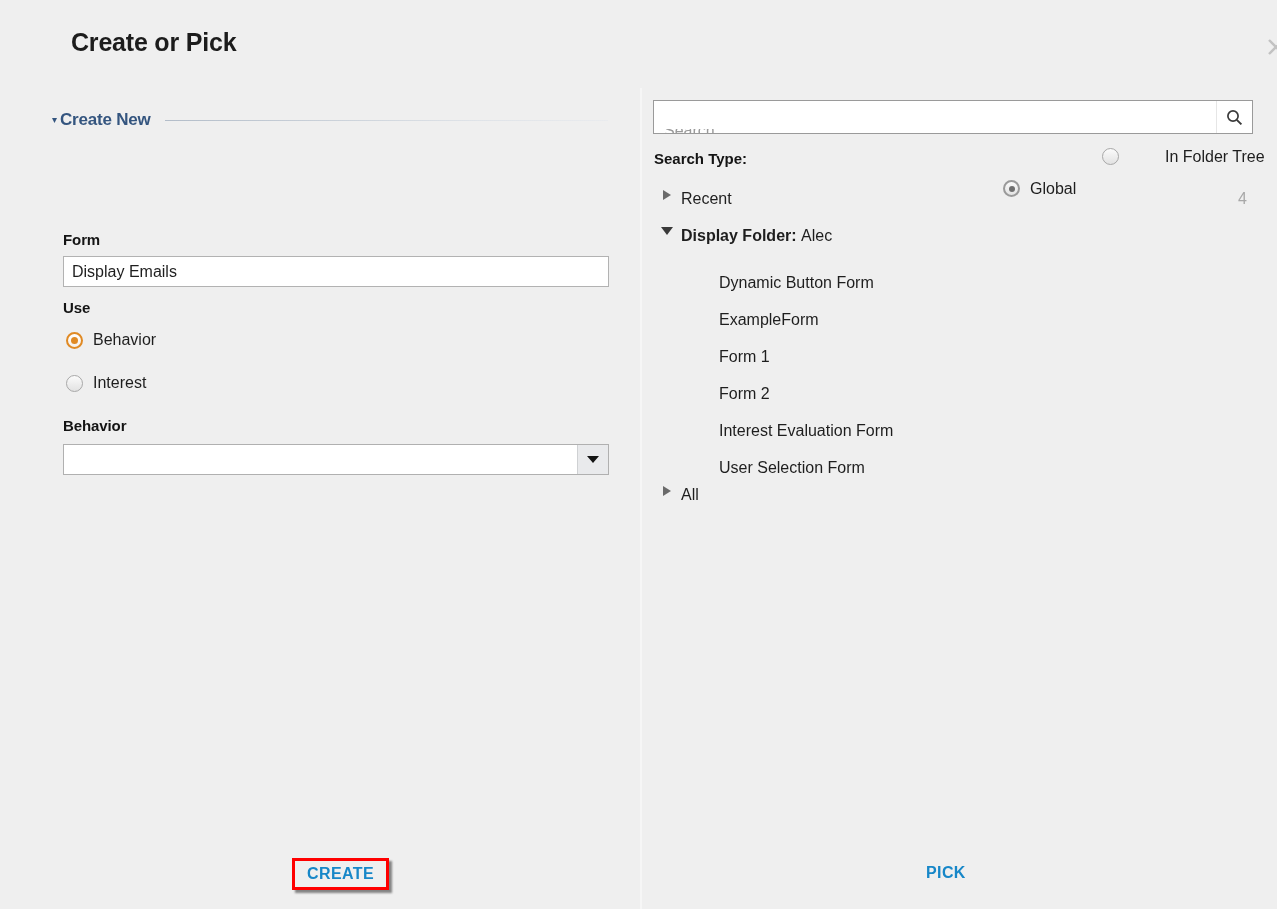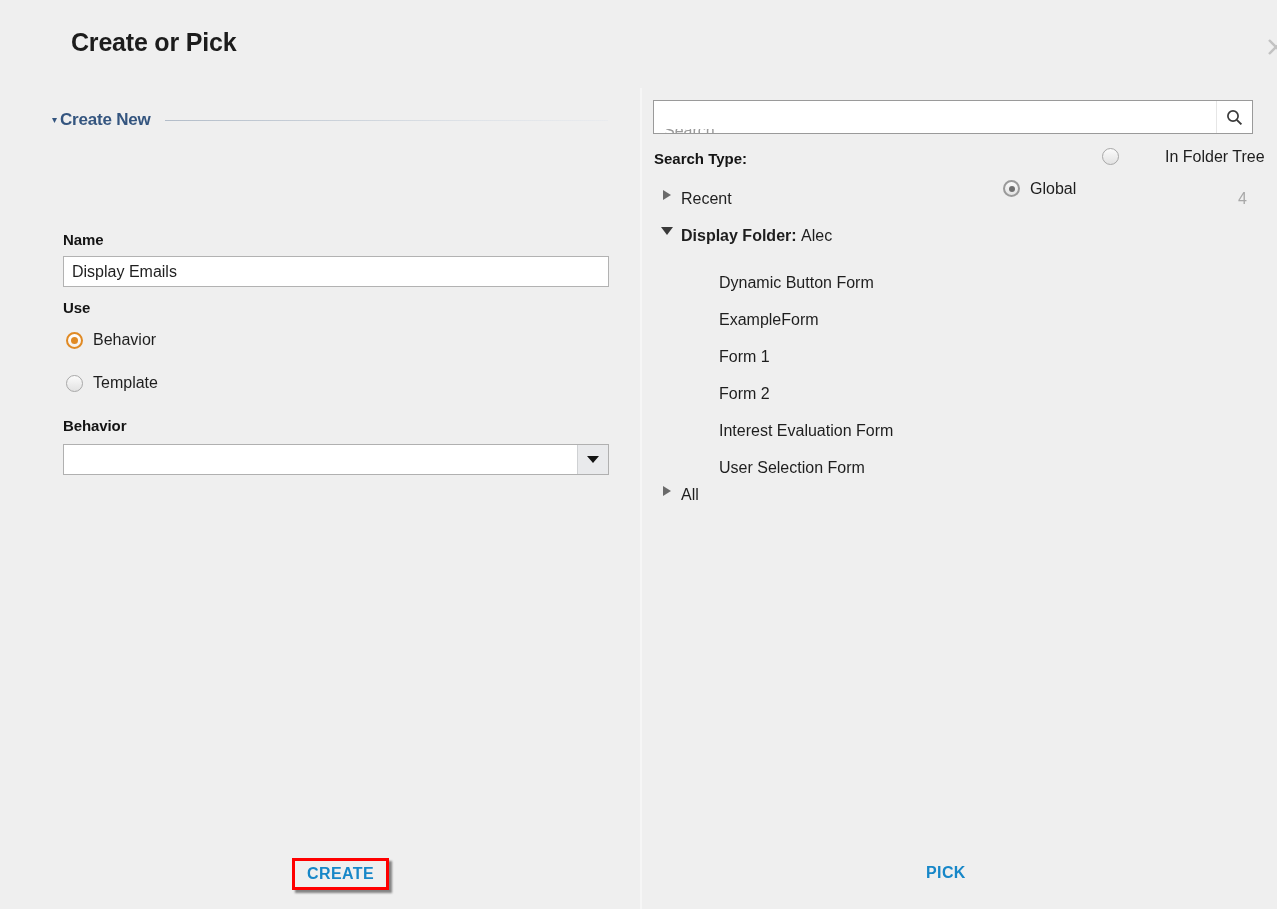--- a/index.html
+++ b/index.html
@@ -355,33 +355,33 @@
   <div id="panel-divider"></div>
 
   <div id="left-panel">
 
     <div id="create-new-header">
       <span class="sect-caret">▾</span>
       <span id="create-new-label">Create New</span>
       <span id="create-new-rule"></span>
     </div>
 
-    <div class="field-label" id="name-label">Name</div>
+    <div class="field-label" id="name-label">Form</div>
     <input id="name-input" type="text" value="Display Emails" style="">
 
     <div class="field-label" id="use-label">Use</div>
 
     <div class="radio-row" id="radio-behavior">
       <span class="radio-mark on-orange"></span>
       <span class="radio-text">Behavior</span>
     </div>
 
     <div class="radio-row" id="radio-template">
       <span class="radio-mark off"></span>
-      <span class="radio-text">Template</span>
+      <span class="radio-text">Interest</span>
     </div>
 
     <div class="field-label" id="behavior-label">Behavior</div>
 
     <div id="behavior-select">
       <div id="behavior-select-value"></div>
       <div id="behavior-select-arrow">
           <span class="tri"></span>
         </div>
     </div>

